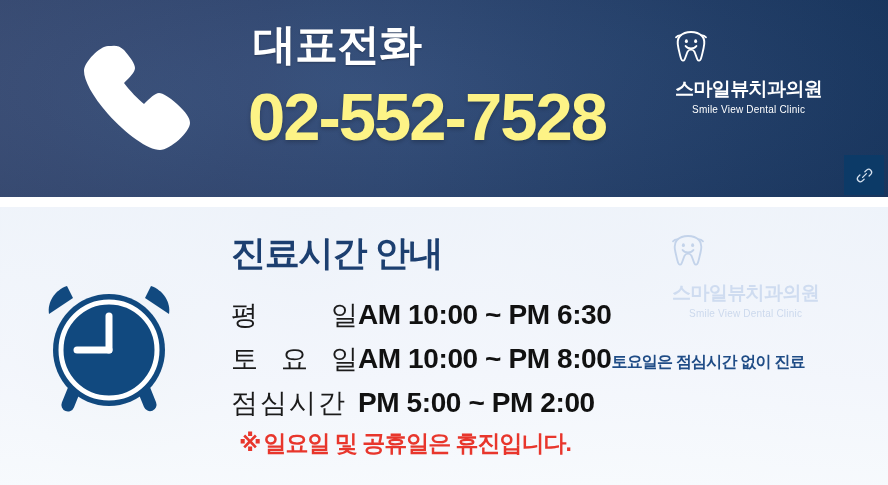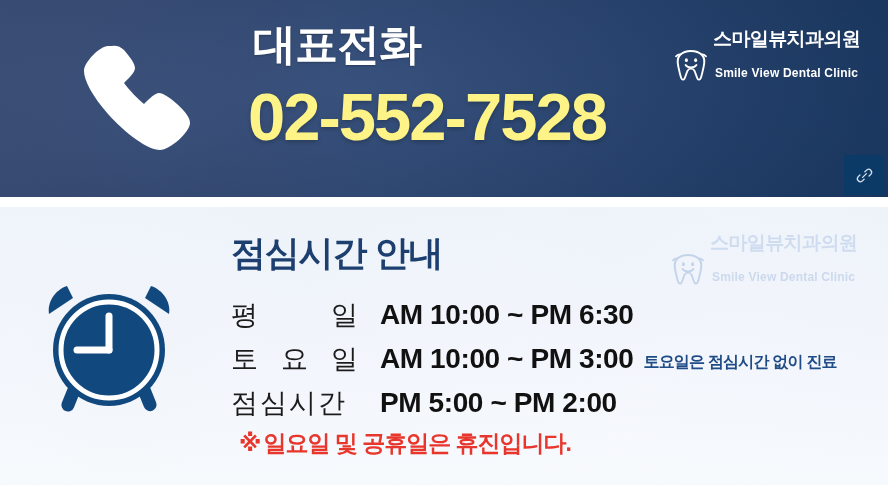--- a/index.html
+++ b/index.html
@@ -83,39 +83,40 @@
     color: #fdf386;
     line-height: 1.05;
     text-shadow: 0 2px 4px rgba(0,0,0,0.22);
     white-space: nowrap;
   }
 
   
   .logo {
     position: absolute;
     display: flex;
-    align-items: flex-end;
-    gap: 6px;
-    white-space: nowrap;
+    align-items: flex-start;
+    gap: 16px;
+    white-space: nowrap;
+    flex-direction: column;
   }
   .logo .tooth { flex: 0 0 auto; }
   .logo .tooth svg { display: block; }
   .logo .names { display: flex; flex-direction: column; align-items: center; }
   .logo .name-ko {
     font-size: 19px;
     font-weight: 700;
     letter-spacing: -0.6px;
     line-height: 1.05;
   }
   .logo .name-en {
-    font-size: 12px;
-    font-weight: 700;
+    font-size: 10px;
+    font-weight: 400;
     letter-spacing: 0.2px;
     line-height: 1.4;
-    margin-top: 16px;
+    margin-top: 4px;
   }
   .logo-top { left: 675px; top: 29px; color: #ffffff; }
   .logo-top .name-ko, .logo-top .name-en { color: #ffffff; }
   .logo-bottom { left: 672px; top: 233px; color: #c6d6ee; }
   .logo-bottom .name-ko { color: #cfdcf0; }
   .logo-bottom .name-en { color: #ccd9ed; }
 
   .link-badge {
     position: absolute;
     right: 4px;
@@ -200,24 +201,22 @@
   }
   .row-day.tight {
     justify-content: flex-start;
     letter-spacing: 2px;
   }
   .row-time {
     font-size: 28px;
     font-weight: 700;
     color: #111111;
     letter-spacing: -0.4px;
-    margin-left: 22px;
   }
   .row-note {
-    margin-left: 10px;
     font-size: 16px;
     font-weight: 700;
     color: #1f4c86;
     letter-spacing: -0.8px;
     position: relative;
     top: -1px;
   }
 
   .closed-note {
     position: absolute;
@@ -294,21 +293,21 @@
       <rect x="107" y="104" width="13" height="32" rx="6.5" fill="#11497f" transform="rotate(-22 113 120)"></rect>
 
       <circle cx="76" cy="74" r="56" fill="#11497f"></circle>
       <circle cx="76" cy="74" r="48" fill="none" stroke="#ffffff" stroke-width="5"></circle>
 
       <path d="M76 74 L76 40" stroke="#ffffff" stroke-width="7" stroke-linecap="round" fill="none"></path>
       <path d="M76 74 L44 74" stroke="#ffffff" stroke-width="7" stroke-linecap="round" fill="none"></path>
     </svg>
   </div>
 
-  <div class="hours-title">점심시간 안내</div>
+  <div class="hours-title">진료시간 안내</div>
 
   <div class="logo logo-bottom">
     <span class="tooth">
       <svg width="32" height="34" viewBox="0 0 32 34" xmlns="http://www.w3.org/2000/svg">
         <path d="M16 3 C10 3 7 5 5 7 C2.5 9.6 2.2 14 3.4 19 C4.4 23.2 5.2 27.5 6.2 30 C6.9 31.8 8.6 32.2 9.5 30.6 C10.6 28.6 11.6 24.6 12.6 22.6 C13.5 20.8 15 20.6 16 20.6 C17 20.6 18.5 20.8 19.4 22.6 C20.4 24.6 21.4 28.6 22.5 30.6 C23.4 32.2 25.1 31.8 25.8 30 C26.8 27.5 27.6 23.2 28.6 19 C29.8 14 29.5 9.6 27 7 C25 5 22 3 16 3 Z" fill="none" stroke="#c3d3ea" stroke-width="1.9"></path>
         <ellipse cx="11.4" cy="12.2" rx="1.5" ry="1.9" fill="#c3d3ea"></ellipse>
         <ellipse cx="20.6" cy="12.2" rx="1.5" ry="1.9" fill="#c3d3ea"></ellipse>
         <path d="M10.6 17 C12.8 20.4 19.2 20.4 21.4 17" fill="none" stroke="#c3d3ea" stroke-width="1.9" stroke-linecap="round"></path>
         <path d="M1 8.4 C2.6 6.6 4.2 6.1 5.6 6.4" fill="none" stroke="#c3d3ea" stroke-width="1.7" stroke-linecap="round"></path>
         <path d="M31 8.4 C29.4 6.6 27.8 6.1 26.4 6.4" fill="none" stroke="#c3d3ea" stroke-width="1.7" stroke-linecap="round"></path>
@@ -329,21 +328,21 @@
         </span>
       <span class="row-time">AM 10:00 ~ PM 6:30</span>
     </div>
 
     <div class="hours-row">
       <span class="row-day">
           <span>토</span>
           <span>요</span>
           <span>일</span>
         </span>
-      <span class="row-time">AM 10:00 ~ PM 3:00</span>
+      <span class="row-time">AM 10:00 ~ PM 8:00</span>
       <span class="row-note">토요일은 점심시간 없이 진료</span>
     </div>
 
     <div class="hours-row">
       <span class="row-day tight">
           <span>점</span>
           <span>심</span>
           <span>시</span>
           <span>간</span>
         </span>

